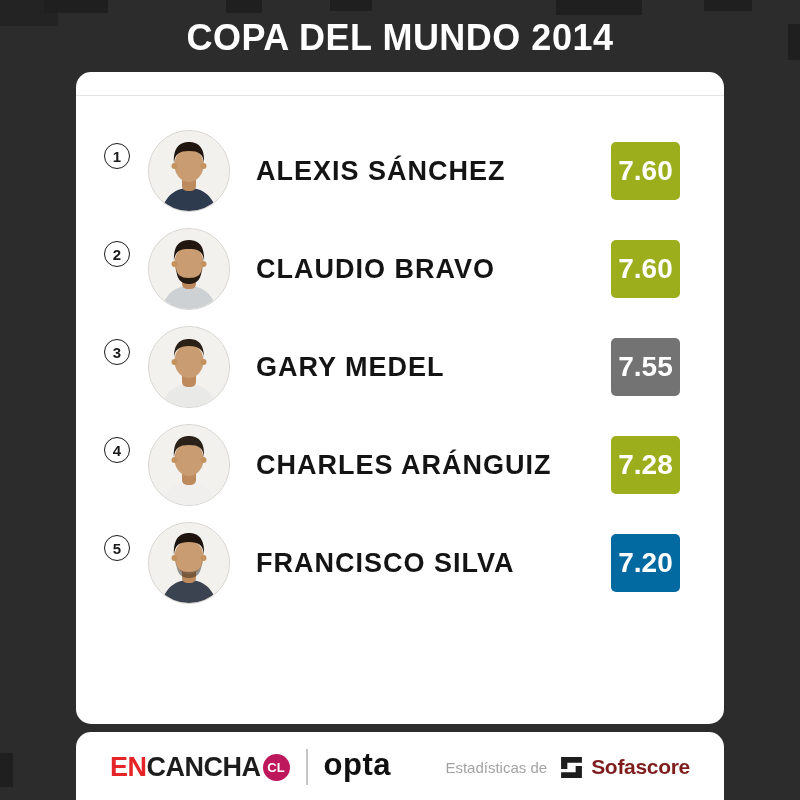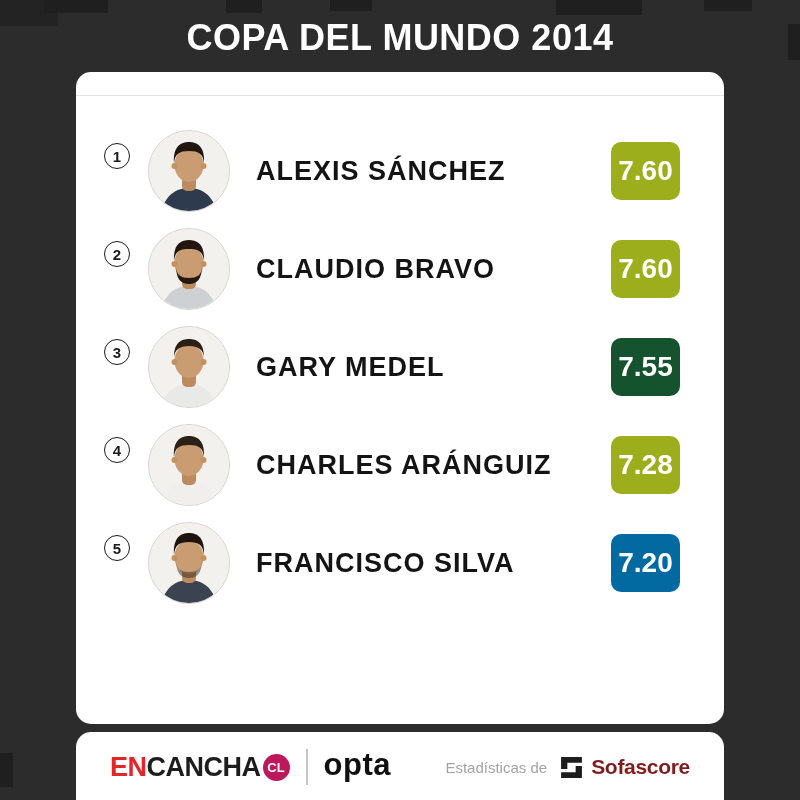--- a/index.html
+++ b/index.html
@@ -59,21 +59,21 @@
     border:1px solid #d6d4d1; overflow:hidden; background:#f4f2ef;
     margin-right:26px; flex:0 0 auto;
   }
   .avatar svg { display:block; width:100%; height:100%; }
   .player-name {
     flex:1 1 auto;
     font-size:27px; font-weight:700; color:#141414; letter-spacing:1px;
     white-space:nowrap;
   }
   .rating-badge {
-    width:69px; height:58px; border-radius:10px;
+    width:69px; height:58px; border-radius:5px;
     background:#9cae1c; color:#ffffff;
     display:flex; align-items:center; justify-content:center;
     font-size:28px; font-weight:700; flex:0 0 auto;
   }
 
   
   .row .beard { display:none; }
   .row.av1 { --shirt:#2e3a4e; }
   .row.av2 { --shirt:#cdd1d3; }
   .row.av2 .beard { display:block; }
@@ -169,21 +169,21 @@
           <path d="M12 80 C18 61 30 57 40 57 C50 57 62 61 68 80 Z" fill="var(--shirt)"></path>
           <rect x="33" y="44" width="14" height="16" rx="5" fill="#bd8a5e"></rect>
           <ellipse cx="40" cy="34" rx="14.5" ry="17" fill="#c99c72"></ellipse>
           <circle cx="25.5" cy="35" r="3" fill="#c3925f"></circle>
             <circle cx="54.5" cy="35" r="3" fill="#c3925f"></circle>
           <path d="M25 30 C25 16 32 12 40 12 C48 12 55 16 55 30 C54 23 50 19 40 19 C30 19 26 23 25 30 Z" fill="#2a2018"></path>
           <path class="beard" d="M27 37 C27 50 32 55 40 55 C48 55 53 50 53 37 C53 46 48 49 40 49 C32 49 27 46 27 37 Z" fill="#241a12"></path>
         </svg>
       </div>
       <div class="player-name">GARY MEDEL</div>
-      <div class="rating-badge" style="background: #14532d;">7.55</div>
+      <div class="rating-badge" style="background: #737373;">7.55</div>
     </div>
 
     <div class="row av4">
       <div class="rank-badge">4</div>
       <div class="avatar">
         <svg viewBox="0 0 80 80">
           <circle cx="40" cy="40" r="40" fill="#f3f1ee"></circle>
           <path d="M12 80 C18 61 30 57 40 57 C50 57 62 61 68 80 Z" fill="var(--shirt)"></path>
           <rect x="33" y="44" width="14" height="16" rx="5" fill="#bd8a5e"></rect>
           <ellipse cx="40" cy="34" rx="14.5" ry="17" fill="#c99c72"></ellipse>

